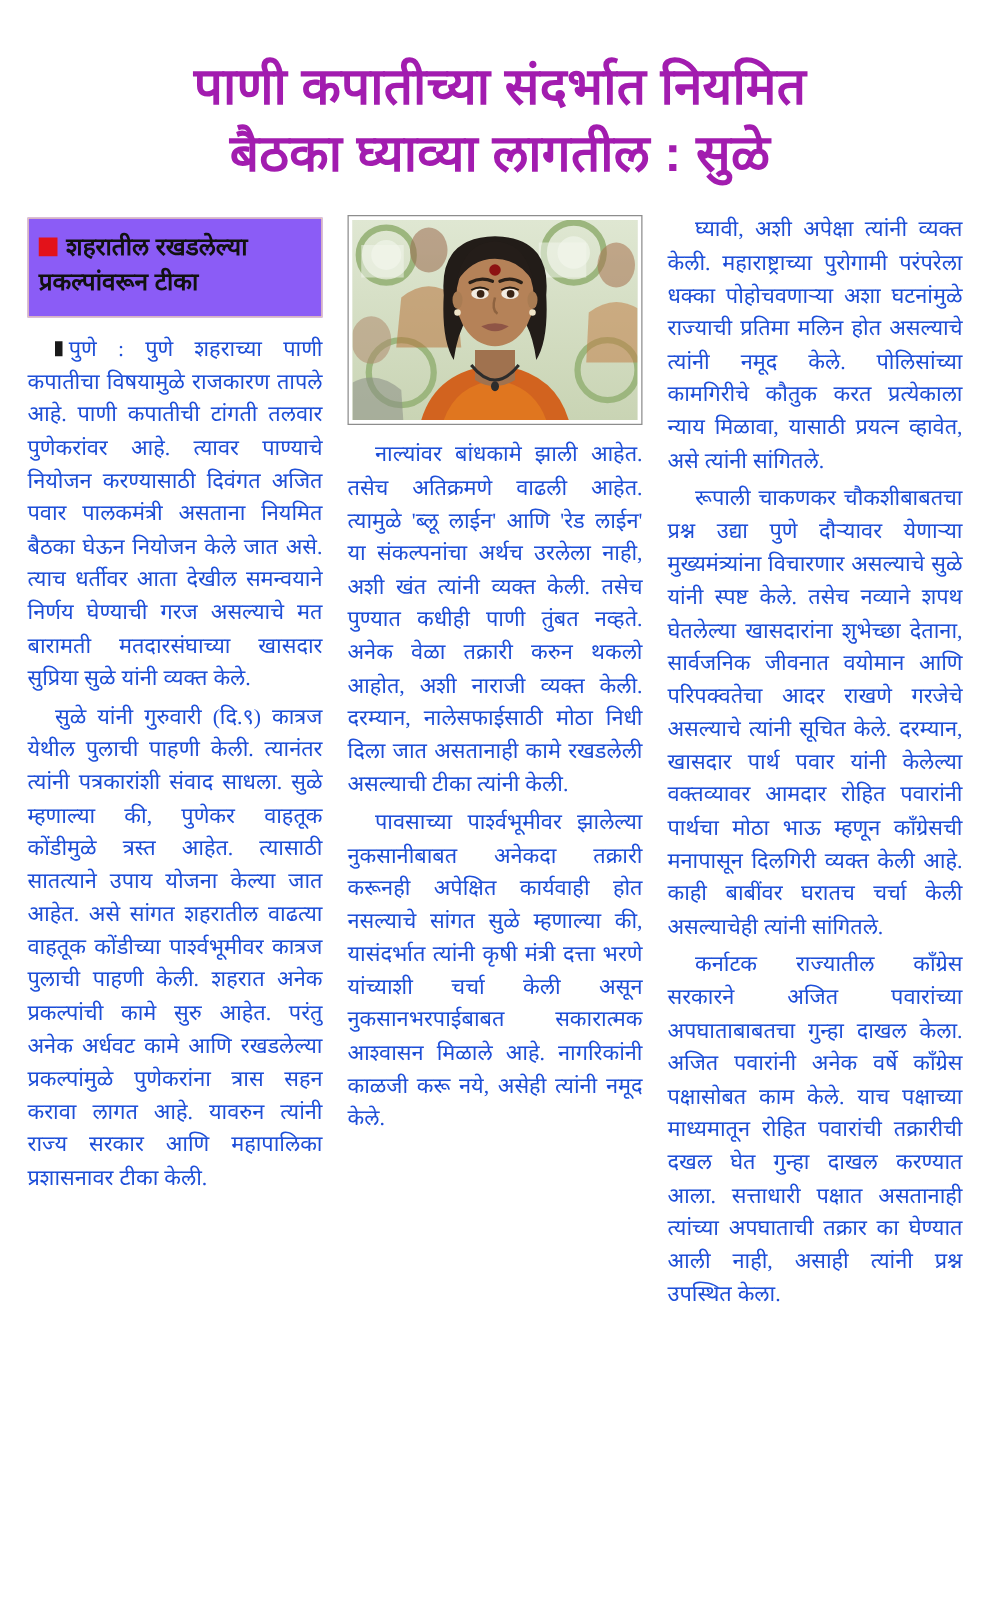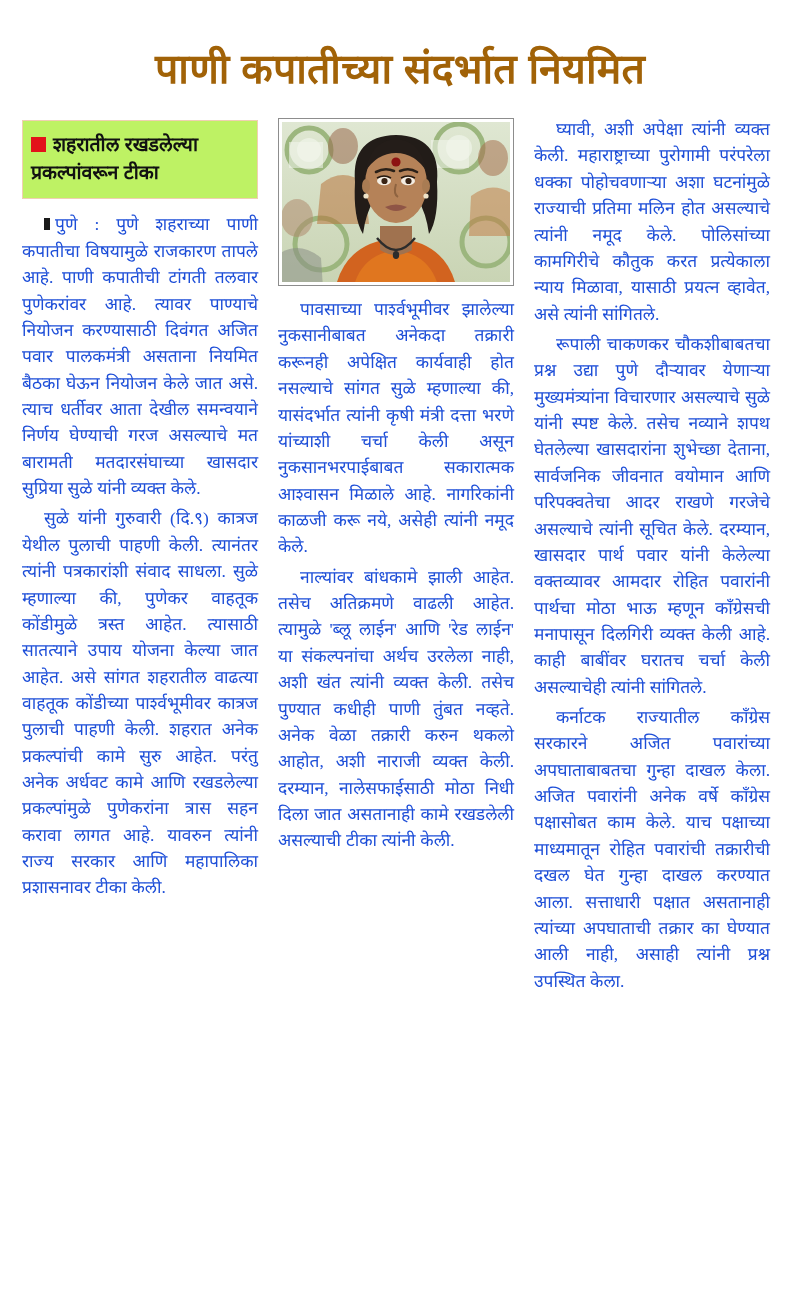--- a/index.html
+++ b/index.html
@@ -28,21 +28,21 @@
   
   .headline {
     margin: 0;
     padding: 42px 42px 6px 42px;
     text-align: center;
     font-family: "Liberation Sans", "DejaVu Sans", sans-serif;
     font-weight: bold;
     font-size: 41px;
     line-height: 1.32;
     letter-spacing: 0.2px;
-    color: #a16207;
+    color: #a21caf;
   }
   .headline .line {
     display: block;
     white-space: nowrap;
   }
 
   
   .columns {
     position: relative;
     display: flex;
@@ -56,21 +56,21 @@
     box-sizing: border-box;
     padding: 0 10px;
     position: relative;
   }
   .col + .col {
     border-left: 0px solid transparent;
   }
 
   
   .kicker-box {
-    background: #bef264;
+    background: #8b5cf6;
     border: 1px solid #f0cfb2;
     padding: 10px 8px 12px 8px;
     margin: 4px 0 12px 0;
     box-sizing: border-box;
   }
   .kicker-text {
     font-family: "Liberation Sans", "DejaVu Sans", sans-serif;
     font-weight: bold;
     font-size: 19.5px;
     line-height: 1.42;
@@ -131,20 +131,21 @@
     font-weight: normal;
   }
 </style>
 </head>
 <body>
 
 <div class="page">
 
   <h1 class="headline">
     <span class="line">पाणी कपातीच्या संदर्भात नियमित</span>
+    <span class="line">बैठका घ्याव्या लागतील : सुळे</span>
   </h1>
 
   <div class="columns">
 
     <div class="col">
 
       <div class="kicker-box">
         <p class="kicker-text">
           <span class="kicker-bullet"></span><span>शहरातील रखडलेल्या</span>
           <span>प्रकल्पांवरून टीका</span>
@@ -226,22 +227,22 @@
               <ellipse cx="85" cy="64" rx="4" ry="7" fill="#a97c53"></ellipse>
               <ellipse cx="145" cy="64" rx="4" ry="7" fill="#a97c53"></ellipse>
               <circle cx="85" cy="74" r="2.6" fill="#efe4c9"></circle>
               <circle cx="145" cy="74" r="2.6" fill="#efe4c9"></circle>
             </g>
           </svg>
         </div>
       </div>
 
       <div class="body-text">
+        <p>नाल्यांवर बांधकामे झाली आहेत. तसेच अतिक्रमणे वाढली आहेत. त्यामुळे 'ब्लू लाईन' आणि 'रेड लाईन' या संकल्पनांचा अर्थच उरलेला नाही, अशी खंत त्यांनी व्यक्त केली. तसेच पुण्यात कधीही पाणी तुंबत नव्हते. अनेक वेळा तक्रारी करुन थकलो आहोत, अशी नाराजी व्यक्त केली. दरम्यान, नालेसफाईसाठी मोठा निधी दिला जात असतानाही कामे रखडलेली असल्याची टीका त्यांनी केली.</p>
         <p>पावसाच्या पार्श्वभूमीवर झालेल्या नुकसानीबाबत अनेकदा तक्रारी करूनही अपेक्षित कार्यवाही होत नसल्याचे सांगत सुळे म्हणाल्या की, यासंदर्भात त्यांनी कृषी मंत्री दत्ता भरणे यांच्याशी चर्चा केली असून नुकसानभरपाईबाबत सकारात्मक आश्वासन मिळाले आहे. नागरिकांनी काळजी करू नये, असेही त्यांनी नमूद केले.</p>
-        <p>नाल्यांवर बांधकामे झाली आहेत. तसेच अतिक्रमणे वाढली आहेत. त्यामुळे 'ब्लू लाईन' आणि 'रेड लाईन' या संकल्पनांचा अर्थच उरलेला नाही, अशी खंत त्यांनी व्यक्त केली. तसेच पुण्यात कधीही पाणी तुंबत नव्हते. अनेक वेळा तक्रारी करुन थकलो आहोत, अशी नाराजी व्यक्त केली. दरम्यान, नालेसफाईसाठी मोठा निधी दिला जात असतानाही कामे रखडलेली असल्याची टीका त्यांनी केली.</p>
       </div>
 
     </div>
 
     <div class="col">
       <div class="body-text">
         <p>घ्यावी, अशी अपेक्षा त्यांनी व्यक्त केली. महाराष्ट्राच्या पुरोगामी परंपरेला धक्का पोहोचवणाऱ्या अशा घटनांमुळे राज्याची प्रतिमा मलिन होत असल्याचे त्यांनी नमूद केले. पोलिसांच्या कामगिरीचे कौतुक करत प्रत्येकाला न्याय मिळावा, यासाठी प्रयत्न व्हावेत, असे त्यांनी सांगितले.</p>
         <p>रूपाली चाकणकर चौकशीबाबतचा प्रश्न उद्या पुणे दौऱ्यावर येणाऱ्या मुख्यमंत्र्यांना विचारणार असल्याचे सुळे यांनी स्पष्ट केले. तसेच नव्याने शपथ घेतलेल्या खासदारांना शुभेच्छा देताना, सार्वजनिक जीवनात वयोमान आणि परिपक्वतेचा आदर राखणे गरजेचे असल्याचे त्यांनी सूचित केले. दरम्यान, खासदार पार्थ पवार यांनी केलेल्या वक्तव्यावर आमदार रोहित पवारांनी पार्थचा मोठा भाऊ म्हणून काँग्रेसची मनापासून दिलगिरी व्यक्त केली आहे. काही बाबींवर घरातच चर्चा केली असल्याचेही त्यांनी सांगितले.</p>
         <p>कर्नाटक राज्यातील काँग्रेस सरकारने अजित पवारांच्या अपघाताबाबतचा गुन्हा दाखल केला. अजित पवारांनी अनेक वर्षे काँग्रेस पक्षासोबत काम केले. याच पक्षाच्या माध्यमातून रोहित पवारांची तक्रारीची दखल घेत गुन्हा दाखल करण्यात आला. सत्ताधारी पक्षात असतानाही त्यांच्या अपघाताची तक्रार का घेण्यात आली नाही, असाही त्यांनी प्रश्न उपस्थित केला.</p>
       </div>

